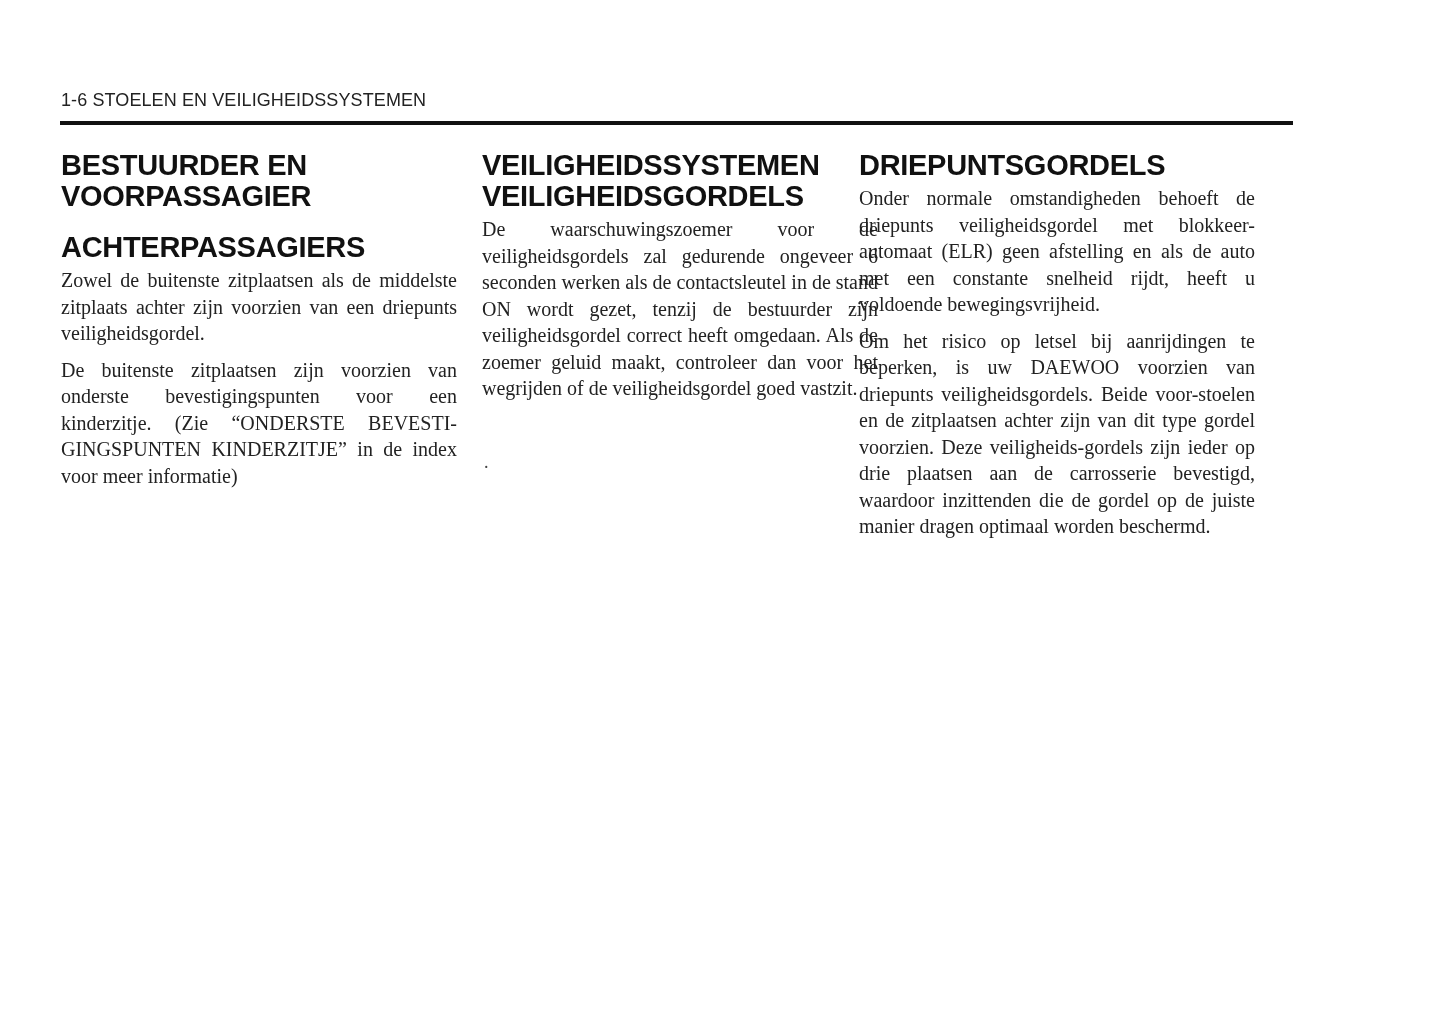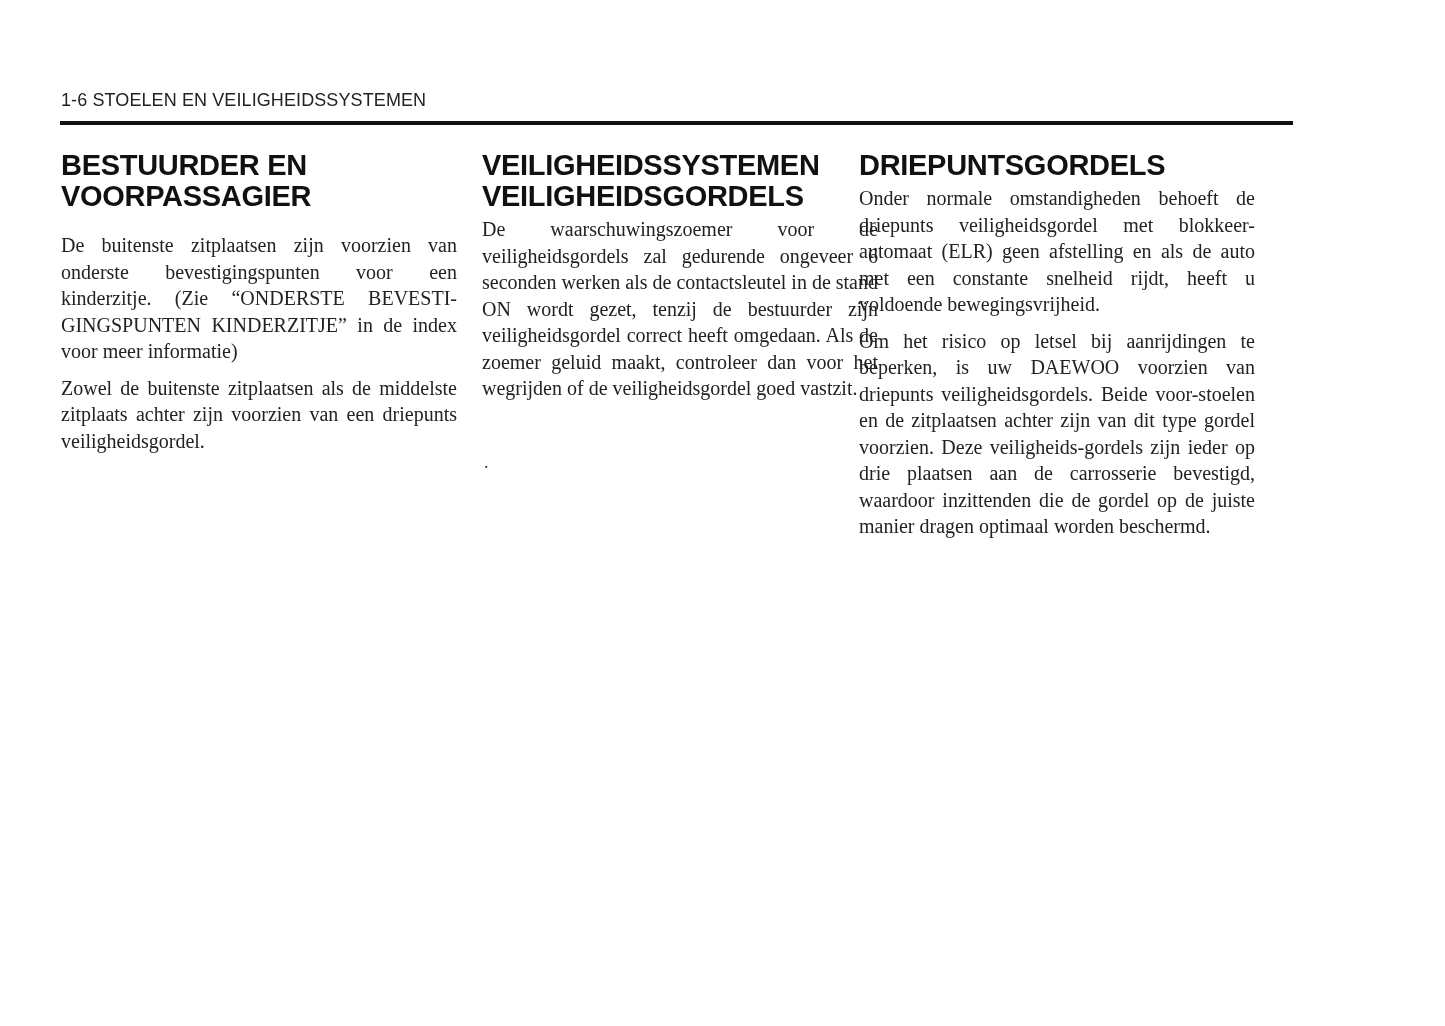--- a/index.html
+++ b/index.html
@@ -70,22 +70,23 @@
 <body>
 
 <div class="page-header">1-6 STOELEN EN VEILIGHEIDSSYSTEMEN</div>
 <div class="header-rule"></div>
 
 <div class="column col-1">
   <section>
     <h2 class="section-heading">BESTUURDER EN VOORPASSAGIER</h2>
   </section>
   <section class="sec-2">
+    <h2 class="section-heading">ACHTERPASSAGIERS</h2>
+    <p class="para">Zowel de buitenste zitplaatsen als de middelste zitplaats achter zijn voorzien van een driepunts veiligheidsgordel.</p>
     <p class="para">De buitenste zitplaatsen zijn voorzien van onderste bevestigingspunten voor een kinderzitje. (Zie “ONDERSTE BEVESTI-GINGSPUNTEN KINDERZITJE” in de index voor meer informatie)</p>
-    <p class="para">Zowel de buitenste zitplaatsen als de middelste zitplaats achter zijn voorzien van een driepunts veiligheidsgordel.</p>
   </section>
 </div>
 
 <div class="column col-2">
   <section>
     <h2 class="section-heading">VEILIGHEIDSSYSTEMEN VEILIGHEIDSGORDELS</h2>
     <p class="para">De waarschuwingszoemer voor de veiligheidsgordels zal gedurende ongeveer 6 seconden werken als de contactsleutel in de stand ON wordt gezet, tenzij de bestuurder zijn veiligheidsgordel correct heeft omgedaan. Als de zoemer geluid maakt, controleer dan voor het wegrijden of de veiligheidsgordel goed vastzit.</p>
   </section>
 </div>
 <div class="stray-dot">.</div>

